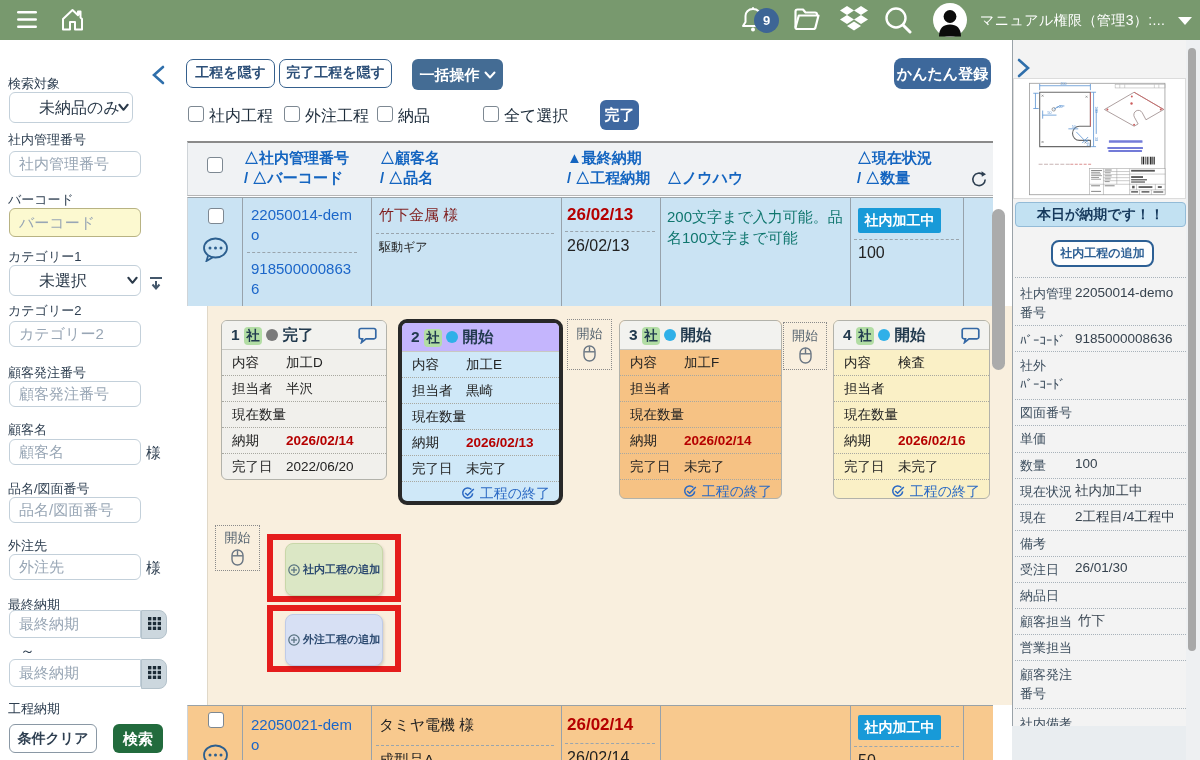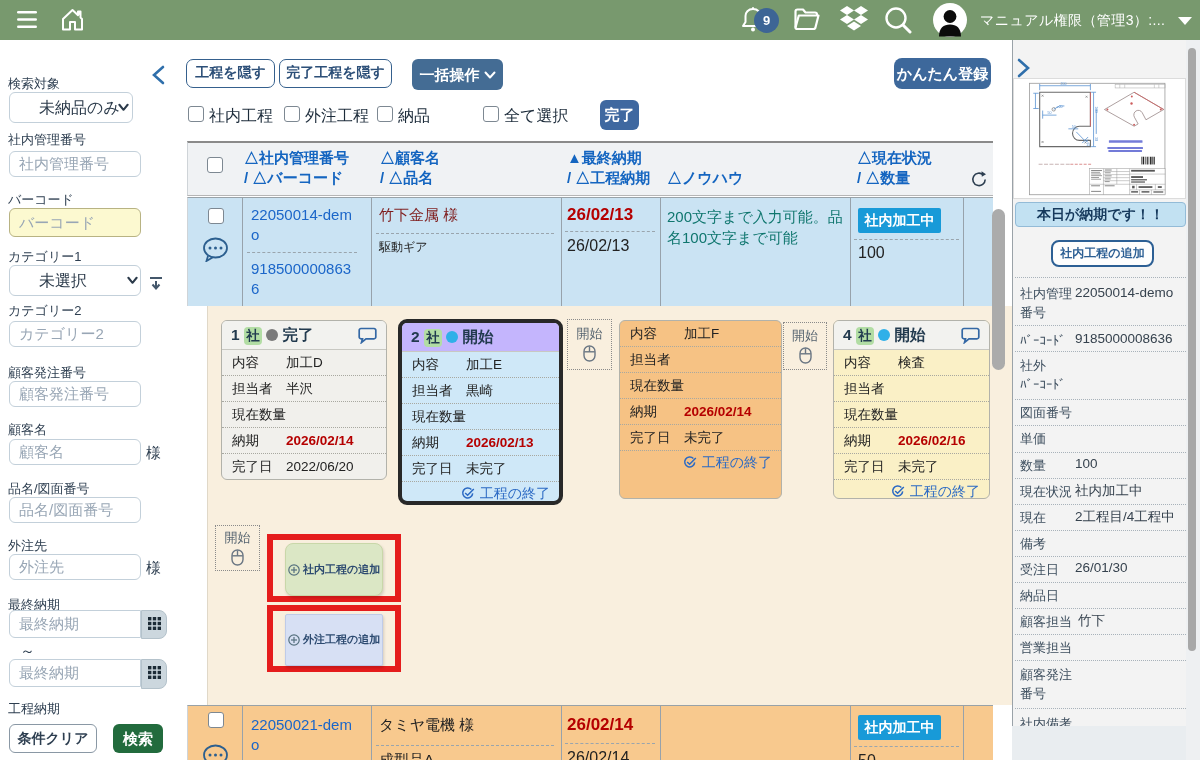--- a/index.html
+++ b/index.html
@@ -304,20 +304,21 @@
       <div class="crow">
           <span class="lb">完了日</span>
           <span class="vl">未完了</span>
         </div>
       <div class="cfoot"><svg style="vertical-align:-2px" width="15" height="14" viewBox="0 0 15 14">
             <path d="M10.4 3.6 A5 5 0 1 0 11.7 7.4" fill="none" stroke="#2c6ac4" stroke-width="1.5"></path>
             <path d="M4.2 7.0 L6.6 9.3 L12.8 3.0" fill="none" stroke="#2c6ac4" stroke-width="1.5"></path>
           </svg> 工程の終了</div>
     </div>
     <div class="card" style="left:411px;top:14px;width:163px;height:179px;background:#f6c284">
+      <div class="chead">3 <span class="sha">社</span> <span class="dot" style="background:#2fb0e8"></span> 開始</div>
       <div class="crow">
           <span class="lb">内容</span>
           <span class="vl">加工F</span>
         </div>
       <div class="crow">
           <span class="lb">担当者</span>
         </div>
       <div class="crow">
           <span class="lb">現在数量</span>
         </div>
@@ -383,21 +384,21 @@
     <div class="abs" style="left:77px;top:237px;width:98px;height:53px;background:#dbe7c5;border:1px solid #c9d7a9;border-radius:8px;box-shadow:1px 2px 3px rgba(0,0,0,0.15)">
       <div style="margin-top:18px;text-align:center;color:#2c4a70;font-size:11px;font-weight:bold">
         <svg style="vertical-align:-2.5px" width="12" height="12" viewBox="0 0 12 12">
             <circle cx="6" cy="6" r="5.2" fill="none" stroke="#55707e" stroke-width="1.2"></circle>
             <line x1="6" y1="3" x2="6" y2="9" stroke="#55707e" stroke-width="1.2"></line>
             <line x1="3" y1="6" x2="9" y2="6" stroke="#55707e" stroke-width="1.2"></line>
           </svg>
         社内工程の追加</div>
     </div>
     <div class="abs" style="left:59px;top:299px;width:134px;height:67px;border:6px solid #e51c1c"></div>
-    <div class="abs" style="left:77px;top:308px;width:98px;height:52px;background:#d7e0f4;border:1px solid #bfcbe8;border-radius:2px;box-shadow:1px 2px 3px rgba(0,0,0,0.15)">
+    <div class="abs" style="left:77px;top:308px;width:98px;height:52px;background:#d7e0f4;border:1px solid #bfcbe8;border-radius:8px;box-shadow:1px 2px 3px rgba(0,0,0,0.15)">
       <div style="margin-top:17px;text-align:center;color:#2c4a70;font-size:11px;font-weight:bold">
         <svg style="vertical-align:-2.5px" width="12" height="12" viewBox="0 0 12 12">
             <circle cx="6" cy="6" r="5.2" fill="none" stroke="#55707e" stroke-width="1.2"></circle>
             <line x1="6" y1="3" x2="6" y2="9" stroke="#55707e" stroke-width="1.2"></line>
             <line x1="3" y1="6" x2="9" y2="6" stroke="#55707e" stroke-width="1.2"></line>
           </svg>
         外注工程の追加</div>
     </div>
   </div>
 

